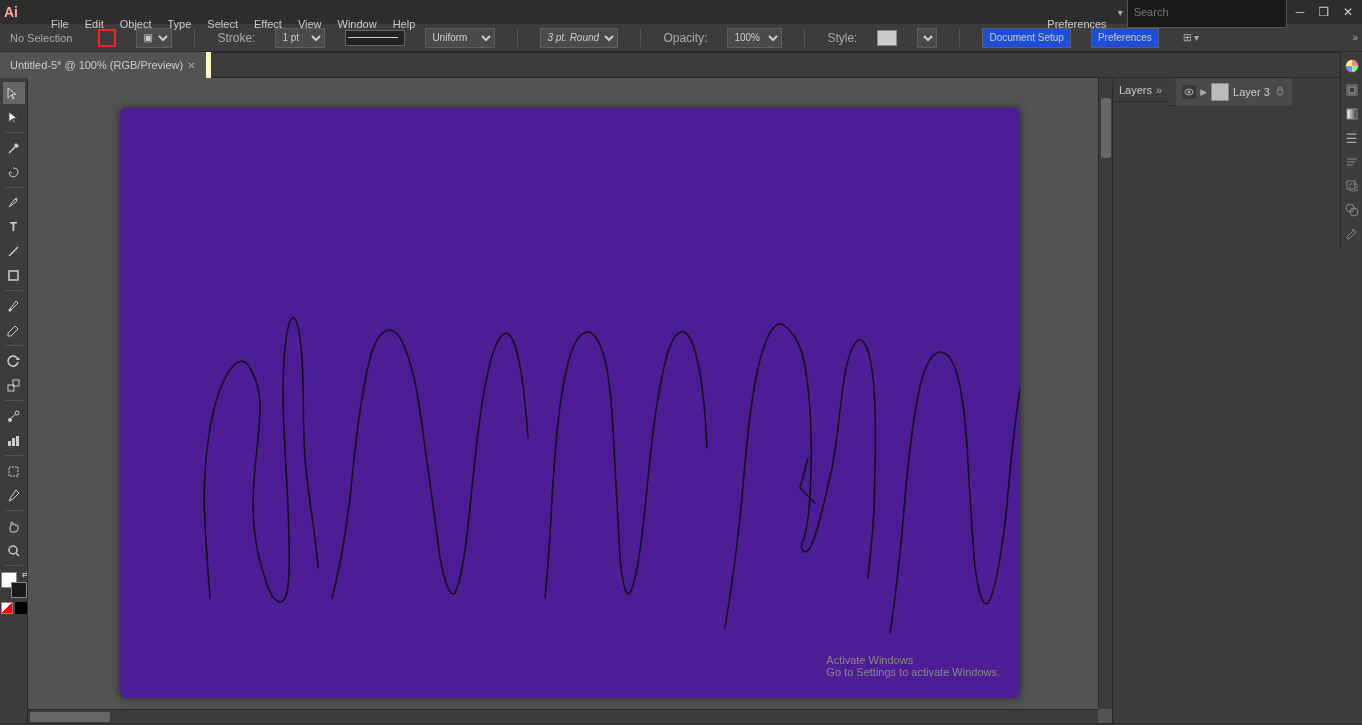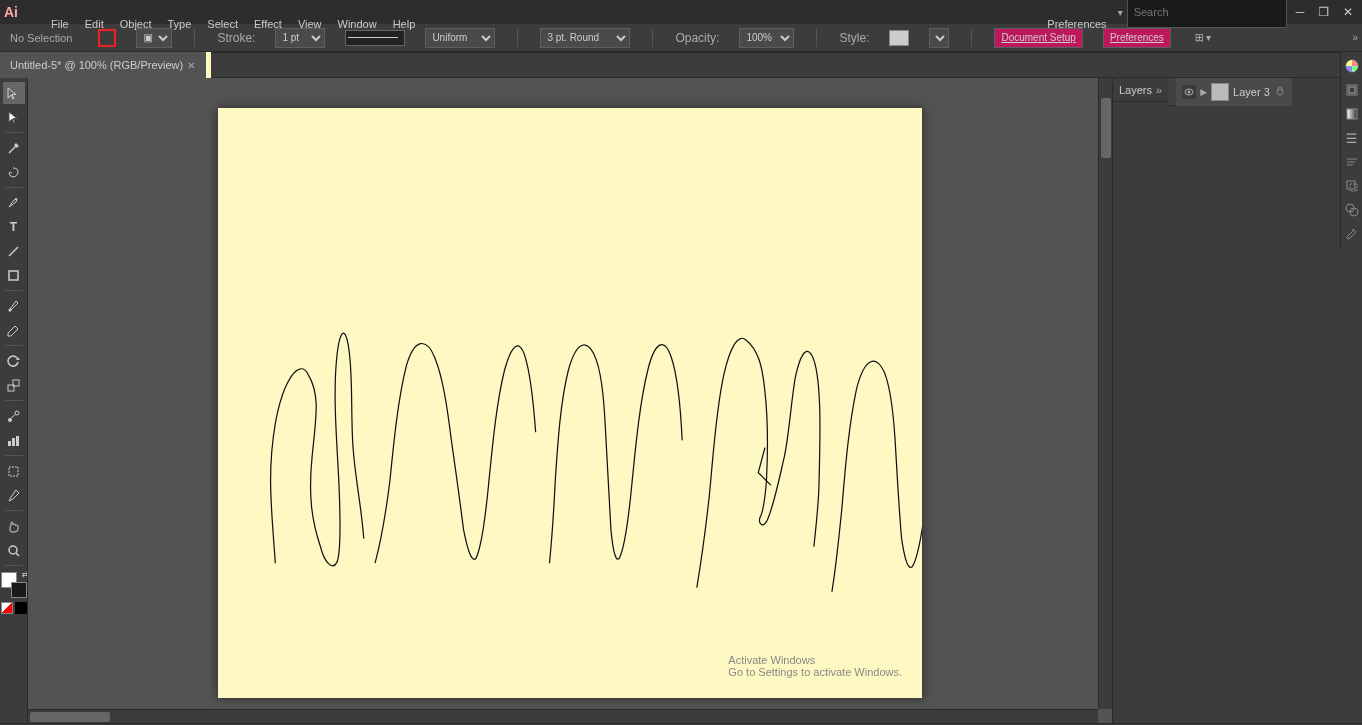--- a/index.html
+++ b/index.html
@@ -17,21 +17,21 @@
     .win-btn { color: #ccc; font-size: 12px; cursor: pointer; padding: 0 5px; }
 
     
     #toolbar {
       display: flex; align-items: center; background: #3c3c3c; height: 28px;
       padding: 0 4px; gap: 20px; border-bottom: 1px solid #2a2a2a;
     }
     .tb-select { background: #4a4a4a; border: 1px solid #5e5e5e; color: #ccc; font-size: 10px; height: 20px; padding: 0 2px; }
     .tb-label { font-size: 12px; color: #aaa; }
     .tb-sep { width: 1px; height: 18px; background: #555; margin: 0 2px; }
-    .tb-btn { background: #be185d; border: 1px solid #5e5e5e; color: #ccc; font-size: 10px; height: 20px; padding: 0 6px; cursor: pointer; text-decoration: underline; }
+    .tb-btn { background: #1d4ed8; border: 1px solid #5e5e5e; color: #ccc; font-size: 10px; height: 20px; padding: 0 6px; cursor: pointer; }
     .no-sel { color: #aaa; font-size: 11px; padding: 0 6px; }
 
     
     #main { display: flex; height: calc(725px - 24px - 28px - 28px); }
 
     
     #toolbox {
       width: 28px; background: #3c3c3c; border-right: 1px solid #2a2a2a;
       display: flex; flex-direction: column; align-items: center; padding-top: 4px; gap: 2px;
       overflow: hidden;
@@ -46,22 +46,22 @@
 
     
     #canvas-area {
       flex: 1; background: #535353; overflow: hidden; position: relative;
     }
     #canvas-container {
       position: absolute; top: 10px; left: 10px; right: 10px; bottom: 10px;
       display: flex; align-items: flex-start; justify-content: flex-start;
     }
     #artboard {
-      background: #fef9c3; width: 704px; height: 590px; margin: 20px auto;
-      position: relative; box-shadow: 0 0 10px rgba(0,0,0,0.5);
+      background: #4c1d95; width: 900px; height: 590px; margin: 20px auto;
+      position: relative; box-shadow: 0 0 10px rgba(0,0,0,0.5); border-radius: 6px;
     }
     
     #v-scroll { position: absolute; right: 0; top: 0; width: 14px; height: calc(100% - 14px); background: #3c3c3c; border-left: 1px solid #2a2a2a; }
     #h-scroll { position: absolute; bottom: 0; left: 0; width: calc(100% - 14px); height: 14px; background: #3c3c3c; border-top: 1px solid #2a2a2a; }
     .scroll-thumb-v { width: 10px; height: 60px; background: #666; margin: 2px auto; border-radius: 2px; margin-top: 20px; }
     .scroll-thumb-h { height: 10px; width: 80px; background: #666; margin: 2px 2px; border-radius: 2px; }
 
     
     #right-panel {
       width: 250px; background: #3c3c3c; border-left: 1px solid #2a2a2a;
@@ -146,21 +146,21 @@
   <select class="tb-select" style="width:50px;">
     <option>1 pt</option>
   </select>
   <div style="width:60px;height:16px;background:#222;border:1px solid #666;display:flex;align-items:center;padding:0 2px;">
     <div style="width:50px;height:1px;background:#ccc;"></div>
   </div>
   <select class="tb-select" style="width:70px;">
     <option>Uniform</option>
   </select>
   <div class="tb-sep"></div>
-  <select class="tb-select" style="width:90px;">
+  <select class="tb-select" style="width:78px;font-style:italic;">
     <option>3 pt. Round</option>
   </select>
   <div class="tb-sep"></div>
   <span class="tb-label">Opacity:</span>
   <select class="tb-select" style="width:55px;">
     <option>100%</option>
   </select>
   <div class="tb-sep"></div>
   <span class="tb-label">Style:</span>
   <div style="width:20px;height:16px;background:#ccc;border:1px solid #888;"></div>

